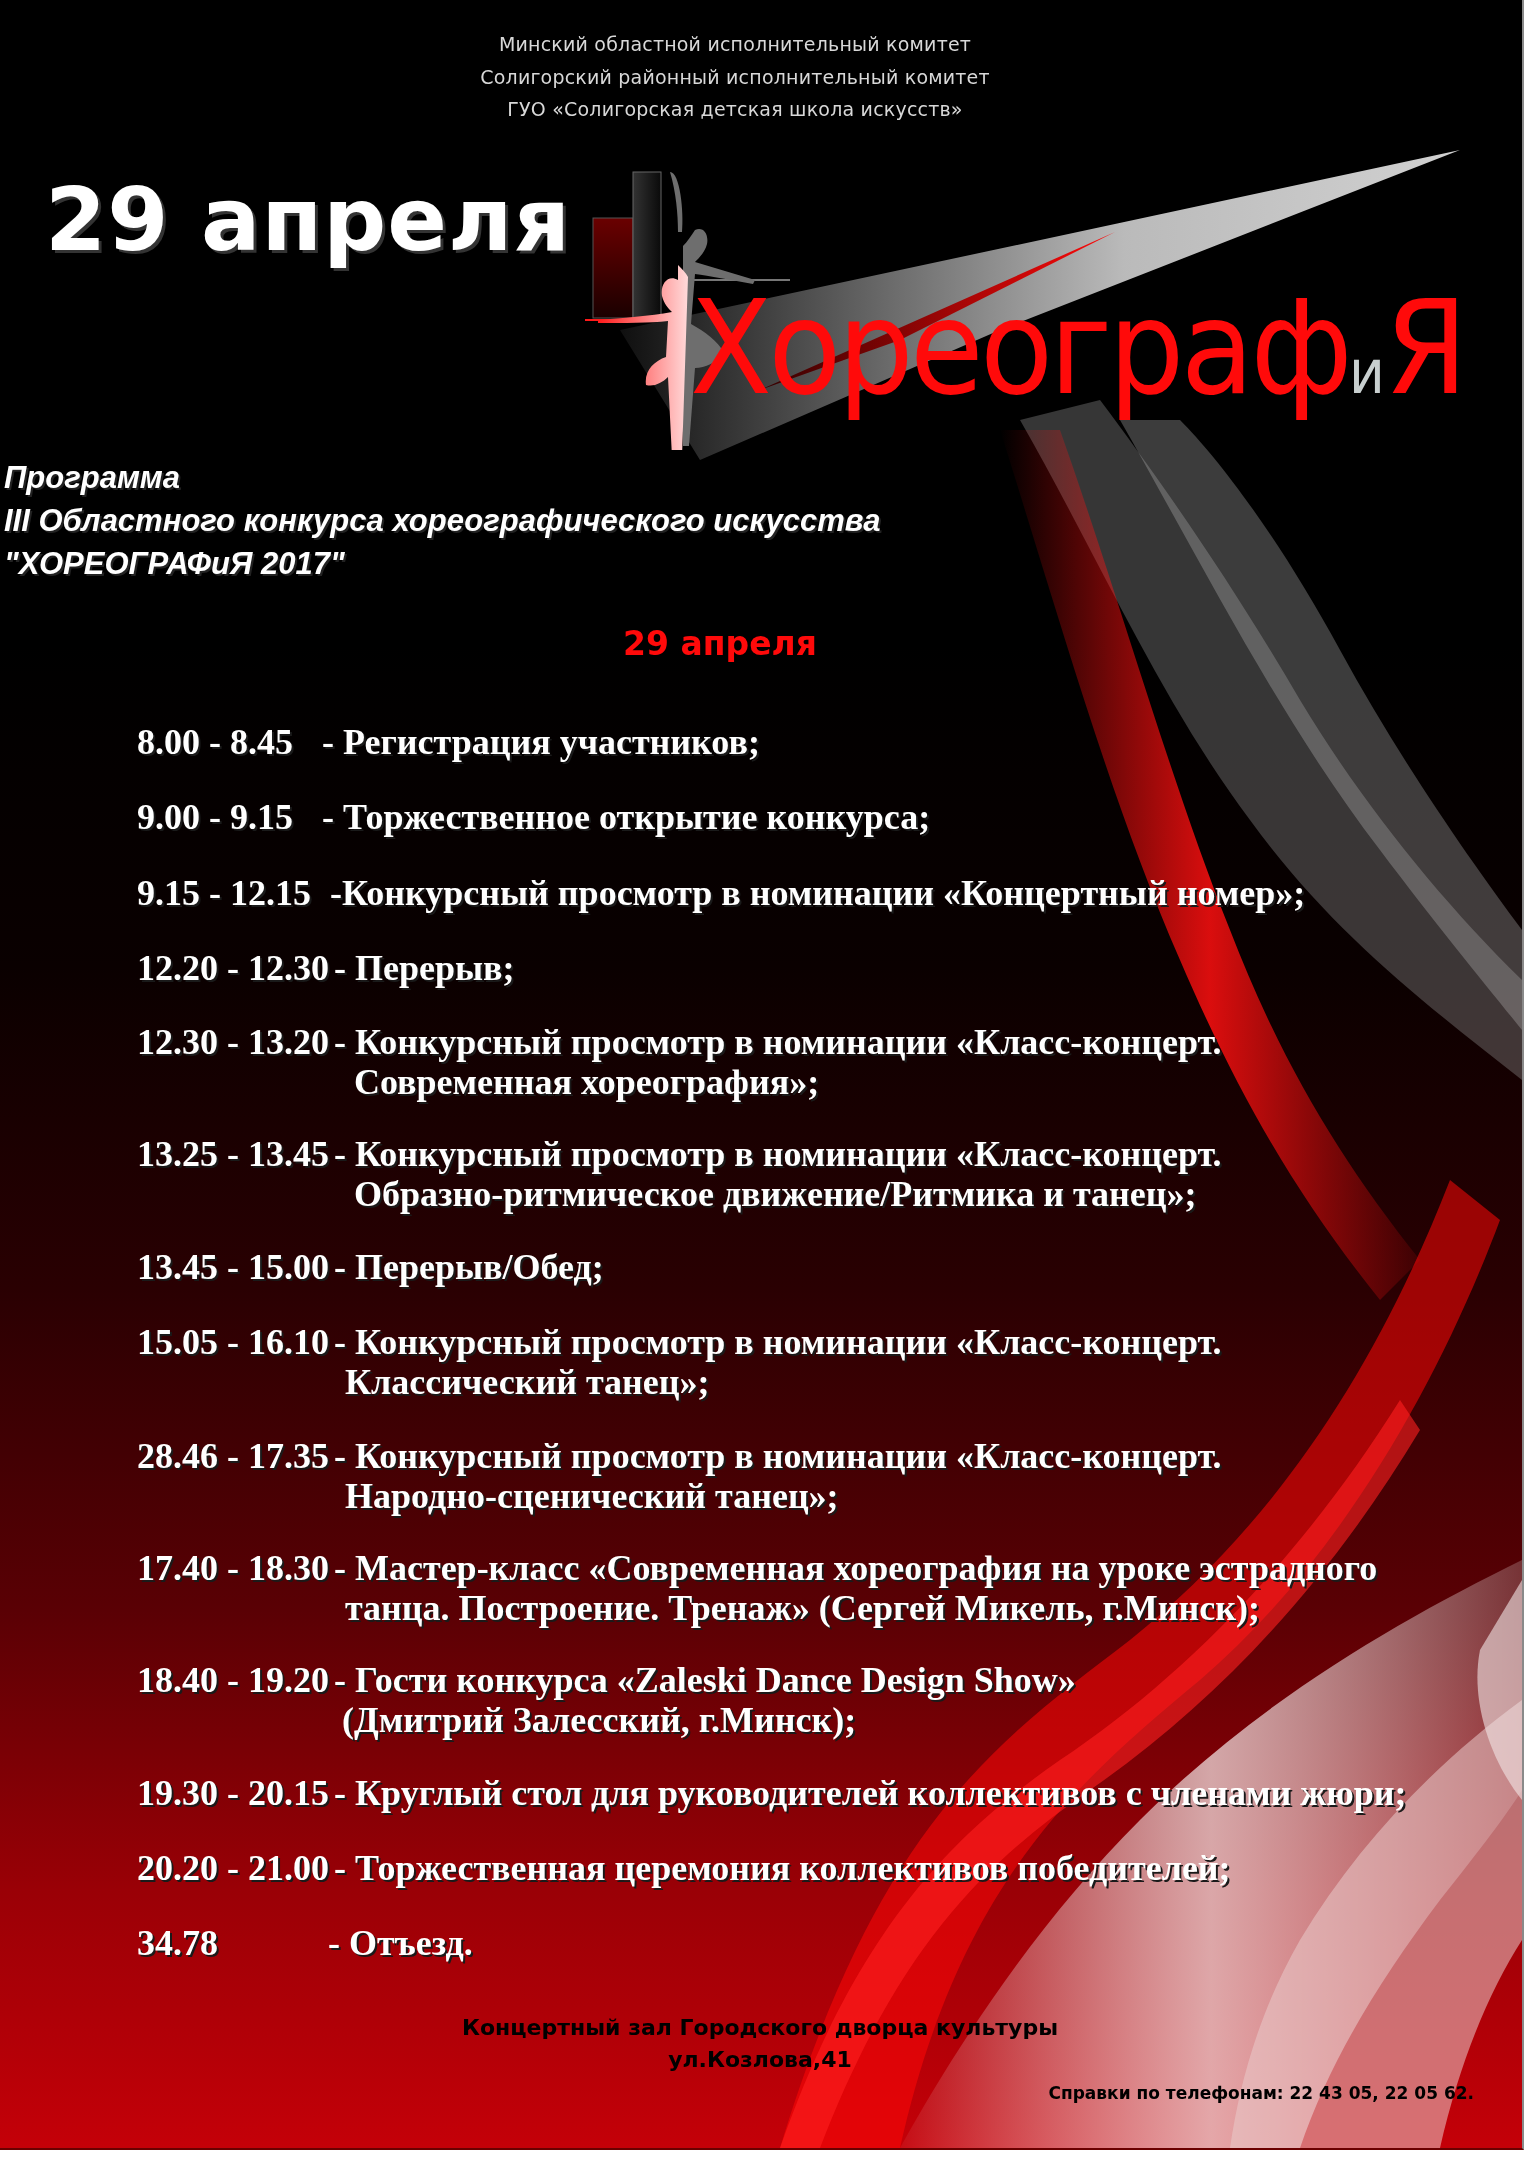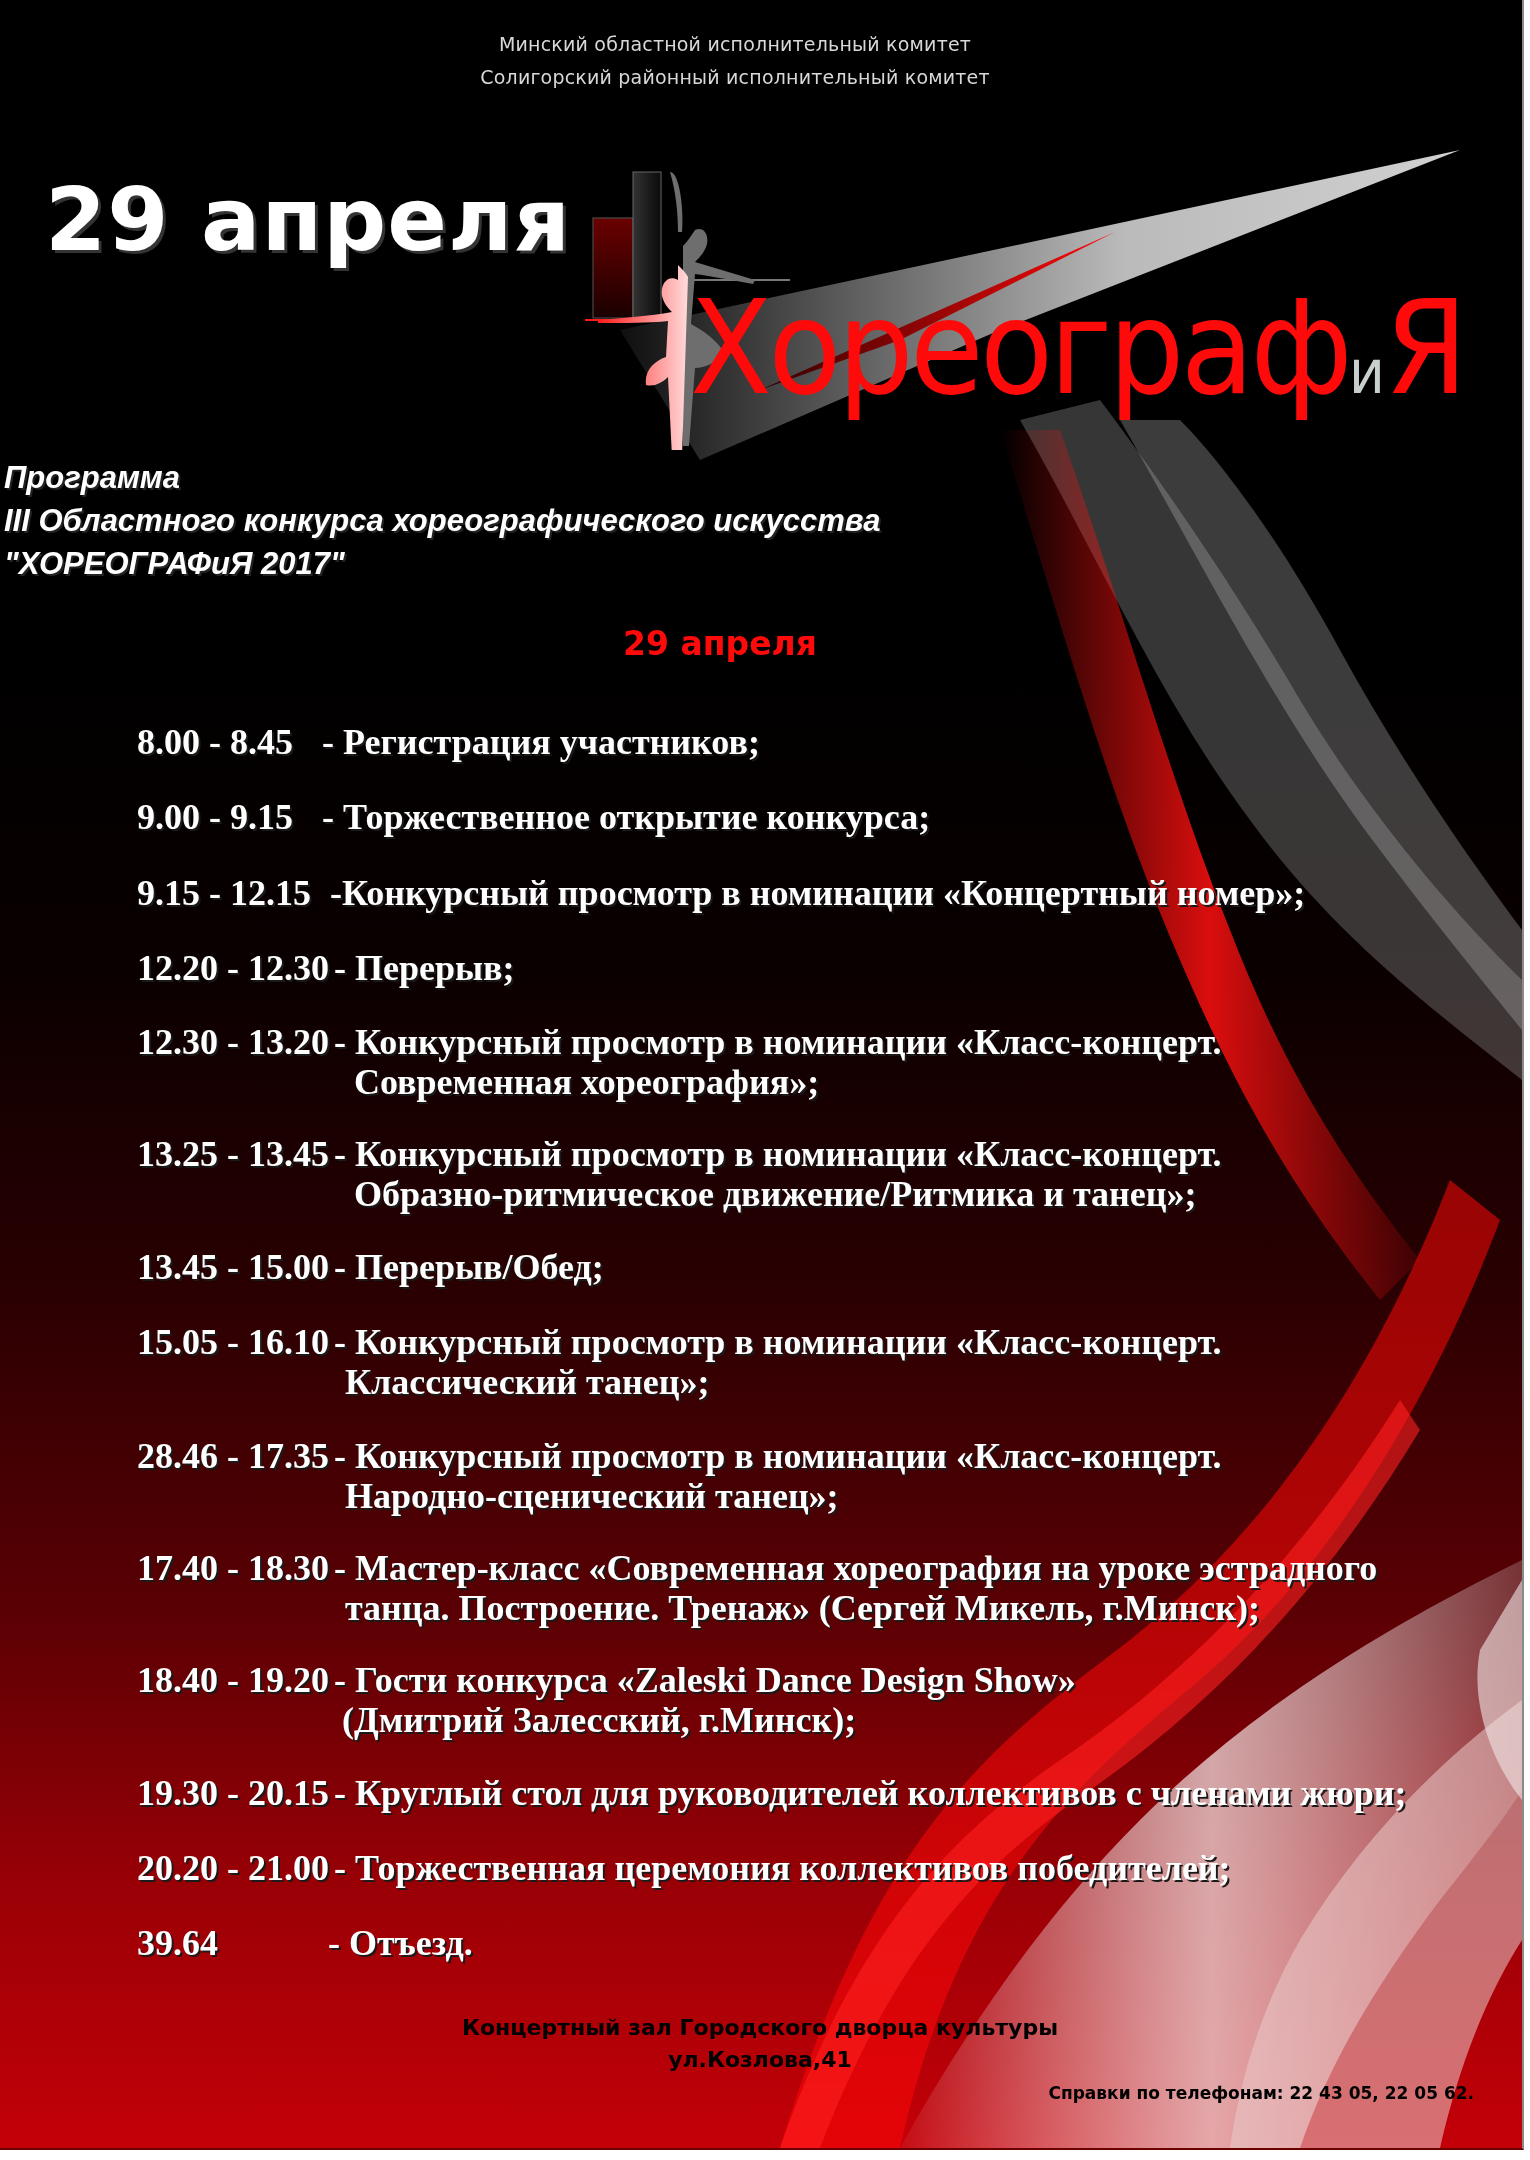--- a/index.html
+++ b/index.html
@@ -102,20 +102,21 @@
     <path d="M1450,1180 C1380,1360 1280,1520 1130,1640 C1000,1740 880,1820 780,2148 L900,2148 C960,1880 1080,1780 1200,1680 C1340,1560 1440,1380 1500,1220 Z" fill="#ff0808" opacity="0.55"></path>
     <path d="M1400,1400 C1300,1560 1180,1680 1060,1760 C960,1830 860,1920 780,2148 L820,2148 C900,1940 990,1860 1090,1790 C1220,1700 1330,1580 1420,1430 Z" fill="#ff2020" opacity="0.6"></path>
 
     <path d="M1522,1560 C1400,1620 1260,1700 1140,1820 C1040,1920 960,2040 900,2148 L1300,2148 C1330,2060 1380,1980 1440,1900 C1480,1850 1510,1810 1522,1790 Z" fill="url(#silkW)"></path>
     <path d="M1522,1700 C1440,1760 1360,1840 1300,1940 C1260,2010 1240,2080 1230,2148 L1440,2148 C1460,2060 1490,1990 1522,1940 Z" fill="#e9caca" opacity="0.55"></path>
     <path d="M1522,1580 L1522,1800 C1490,1760 1470,1700 1480,1650 Z" fill="#f2e6e6" opacity="0.6"></path>
   </svg>
 
   <div class="header-org" style="top:66px">Солигорский районный исполнительный комитет</div>
   <div class="header-org" style="top:33px">Минский областной исполнительный комитет</div>
+  <div class="header-org" style="top:98px">ГУО «Солигорская детская школа искусств»</div>
 
   <div class="big-date">29 апреля</div>
 
   <svg style="position:absolute; left:580px; top:170px;" width="220" height="280" viewBox="0 0 220 280">
     <defs>
       <linearGradient id="barL" x1="0" y1="0" x2="0" y2="1">
         <stop offset="0" stop-color="#6a0000"></stop>
           <stop offset="1" stop-color="#1a0000"></stop>
       </linearGradient>
       <linearGradient id="barH" x1="0" y1="0" x2="1" y2="0">
@@ -200,21 +201,21 @@
     </div>
     <div class="row" style="top:1773px">
       <span class="time">19.30 - 20.15</span>
       <span class="desc" style="left:197px">- Круглый стол для руководителей коллективов с членами жюри;</span>
     </div>
     <div class="row" style="top:1848px">
       <span class="time">20.20 - 21.00</span>
       <span class="desc" style="left:197px">- Торжественная церемония коллективов победителей;</span>
     </div>
     <div class="row" style="top:1923px">
-      <span class="time">39.64</span>
+      <span class="time">34.78</span>
       <span class="desc" style="left:191px">- Отъезд.</span>
     </div>
   </div>
 
   <div class="footer-venue" style="top:2015px">Концертный зал Городского дворца культуры</div>
   <div class="footer-venue" style="top:2047px">ул.Козлова,41</div>
   <div class="footer-phone">Справки по телефонам: 22 43 05, 22 05 62.</div>
 </div>
 
 </body></html>

